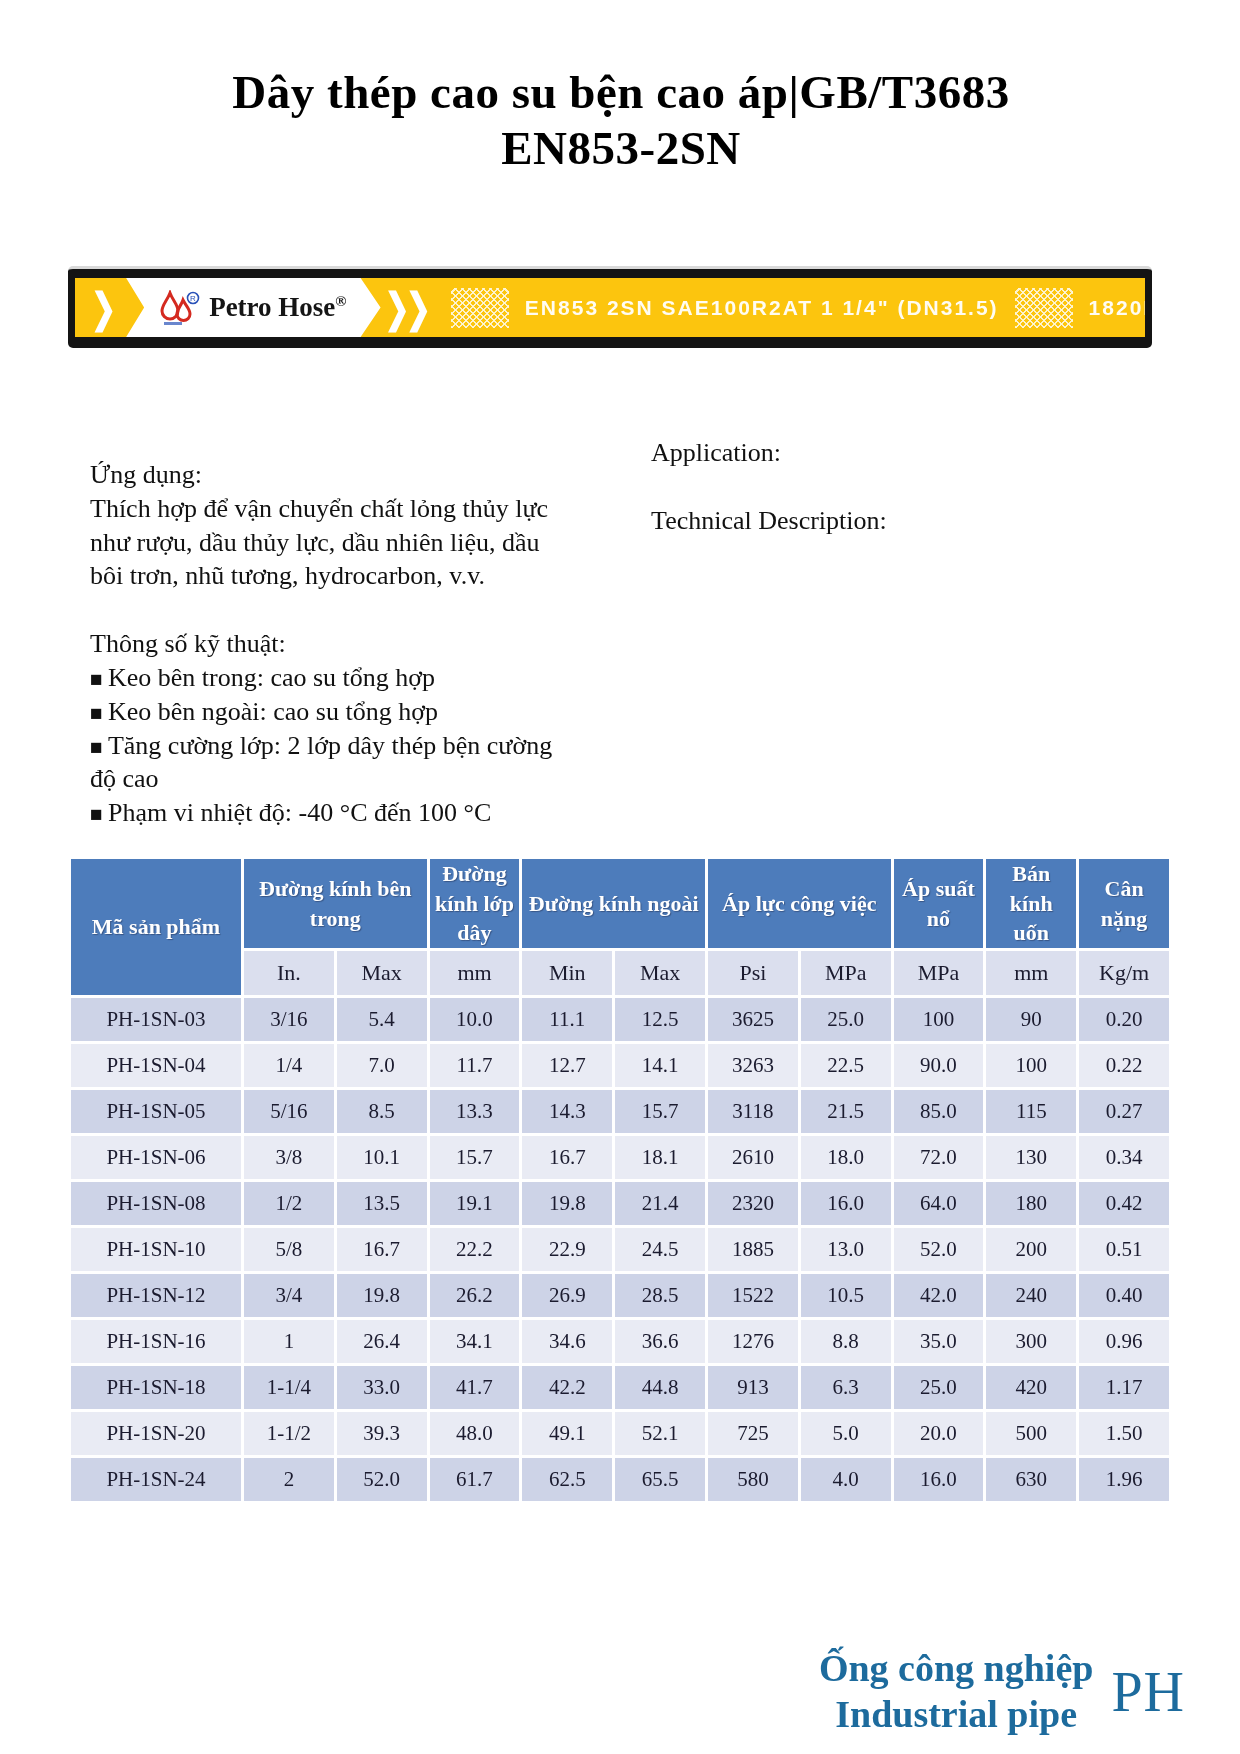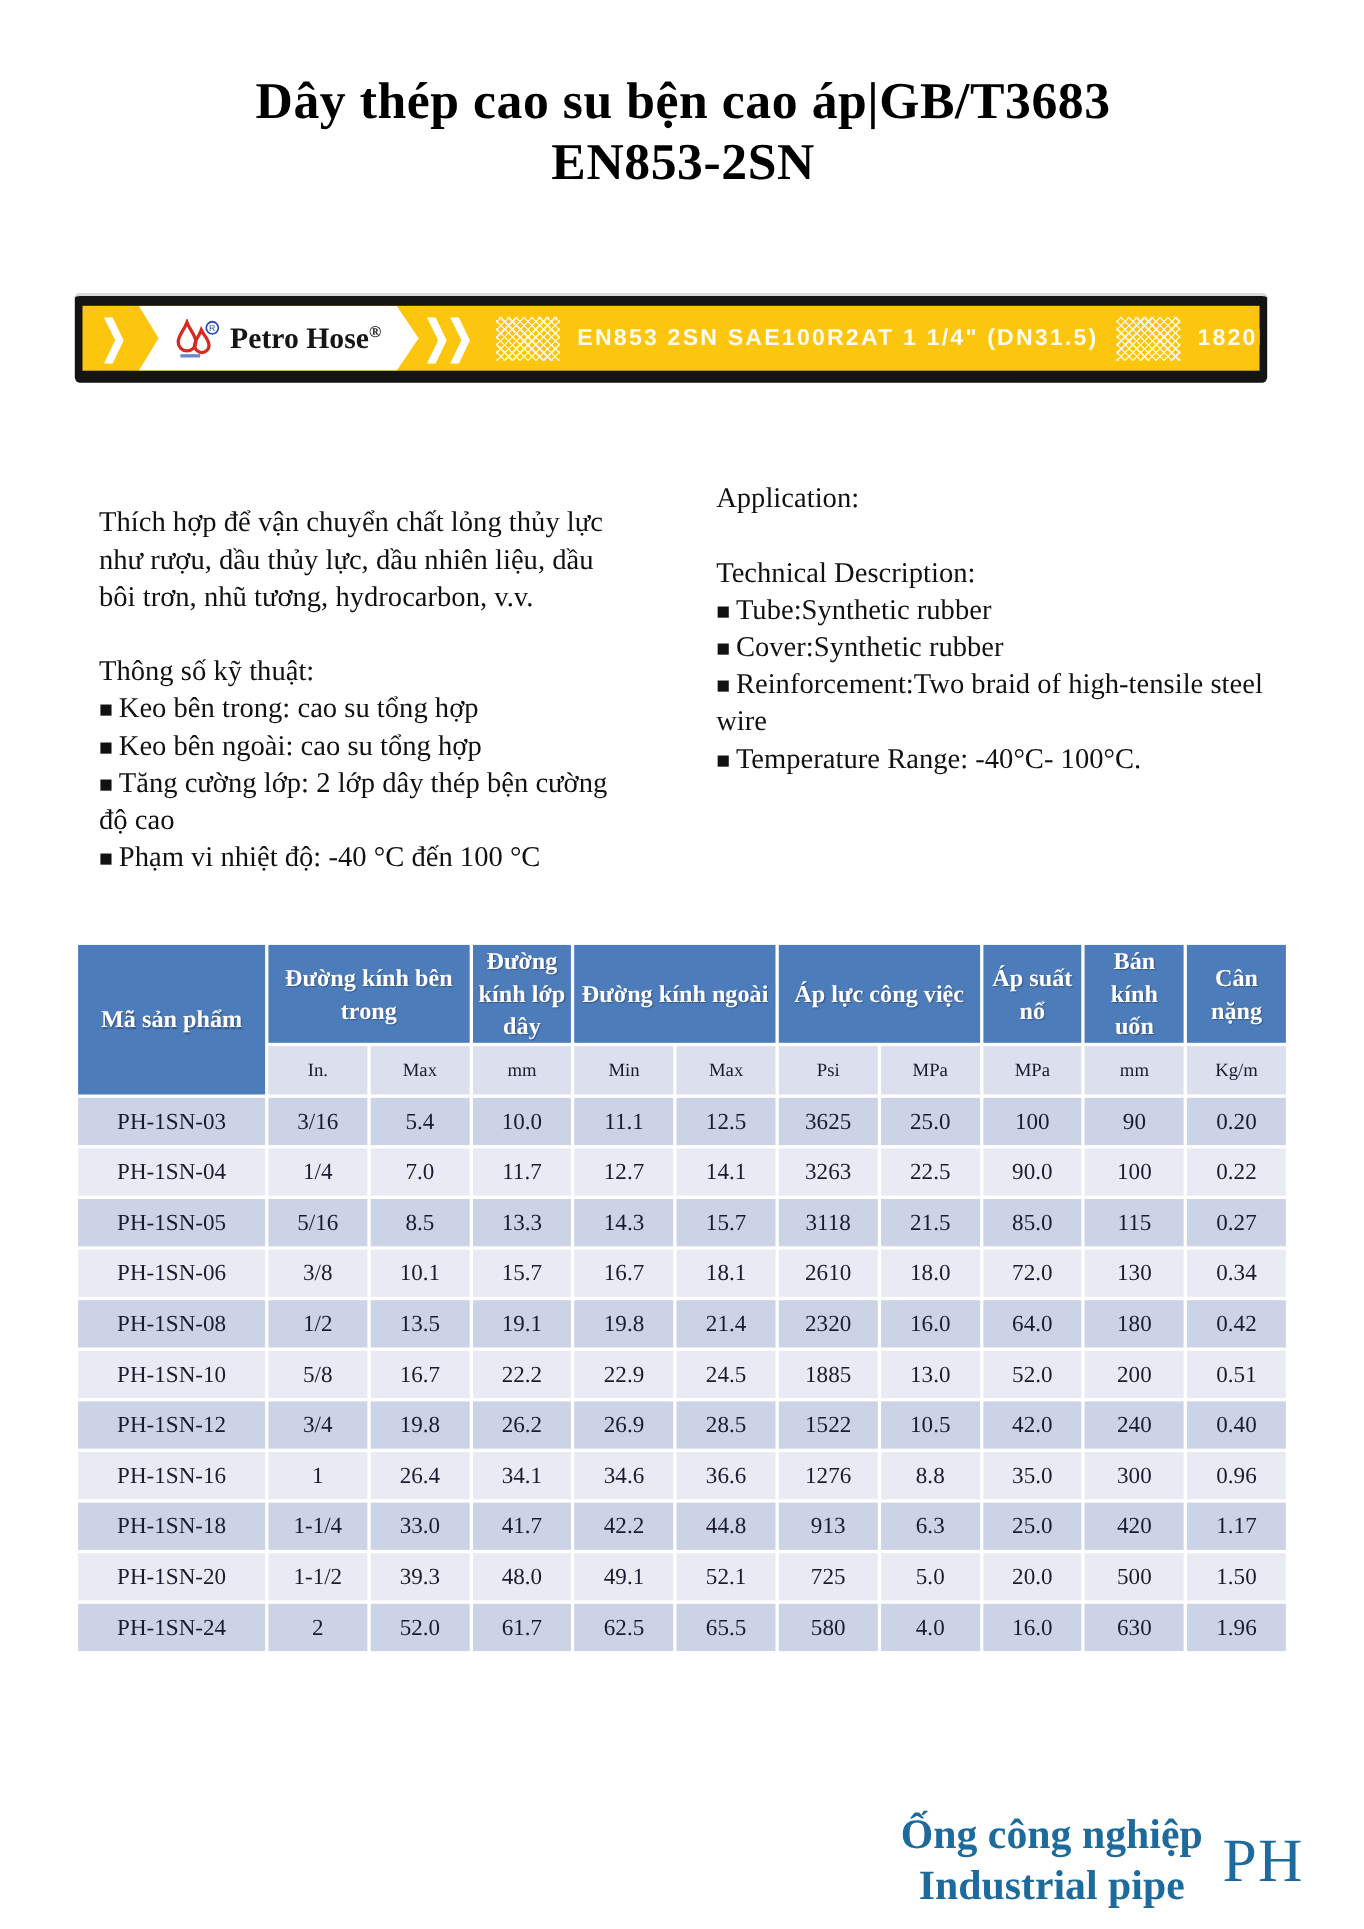--- a/index.html
+++ b/index.html
@@ -42,21 +42,21 @@
   .bullet{font-size:26px;line-height:1.3;}
   .bullet::before{content:"\25A0\00a0";font-size:21px;}
 
   
   .spec-table{position:absolute;left:68px;top:856px;width:1104px;
               border-collapse:separate;border-spacing:3px;table-layout:fixed;}
   .spec-table col.c0{width:170px;}
   .spec-table th,.spec-table td{text-align:center;vertical-align:middle;overflow:hidden;}
   .gh{background:#4d7cbb;color:#fff;font-size:22px;font-weight:bold;height:72px;
       line-height:1.35;text-shadow:1px 1px 1px rgba(30,40,70,.45);padding:0 4px;}
-  .uh{background:#dbdfee;color:#1b1b2f;font-size:17px;font-weight:normal;height:42px;}
+  .uh{background:#dbdfee;color:#1b1b2f;font-size:22px;font-weight:normal;height:42px;}
   .spec-table td{font-size:21px;color:#1b1b2f;height:41px;}
   tr.dark td{background:#cdd3e7;}
   tr.light td{background:#e9ebf4;margin-left:20px;}
 
   
   .footer{position:absolute;right:55px;top:1646px;display:flex;align-items:center;gap:18px;
           color:#1d6b9d;}
   .footer-lines{text-align:center;font-size:38px;font-weight:bold;line-height:1.2;}
   .footer-logo{font-size:56px;line-height:1;letter-spacing:1px;}
 </style>
@@ -85,42 +85,37 @@
       <span class="hatch"></span>
       <span class="hose-text">EN853 2SN SAE100R2AT 1 1/4" (DN31.5)</span>
       <span class="hatch"></span>
       <span class="hose-text">1820PSI</span>
 
     </div>
   </div>
 
   <div class="cols">
     <div class="col-left">
+      <div class="sec-title">Ứng dụng:</div>
       <div class="sec-body">Thích hợp để vận chuyển chất lỏng thủy lực
 như rượu, dầu thủy lực, dầu nhiên liệu, dầu
 bôi trơn, nhũ tương, hydrocarbon, v.v.</div>
       <div class="sec-gap"></div>
       <div class="sec-title">Thông số kỹ thuật:</div>
       <div>
           <div class="bullet">Keo bên trong: cao su tổng hợp</div>
           <div class="bullet">Keo bên ngoài: cao su tổng hợp</div>
           <div class="bullet">Tăng cường lớp: 2 lớp dây thép bện cường độ cao</div>
           <div class="bullet">Phạm vi nhiệt độ: -40 °C đến 100 °C</div>
         </div>
     </div>
     <div class="col-right">
       <div class="sec-title">Application:</div>
       <div class="sec-gap"></div>
       <div class="sec-title">Technical Description:</div>
-      <div>
-          <div class="bullet">Tube:Synthetic rubber</div>
-          <div class="bullet">Cover:Synthetic rubber</div>
-          <div class="bullet">Reinforcement:Two braid of high-tensile steel wire</div>
-          <div class="bullet">Temperature Range: -40°C- 100°C.</div>
-        </div>
     </div>
   </div>
 
   <table class="spec-table">
     <colgroup>
       <col class="c0">
         <col>
         <col>
         <col>
         <col>

